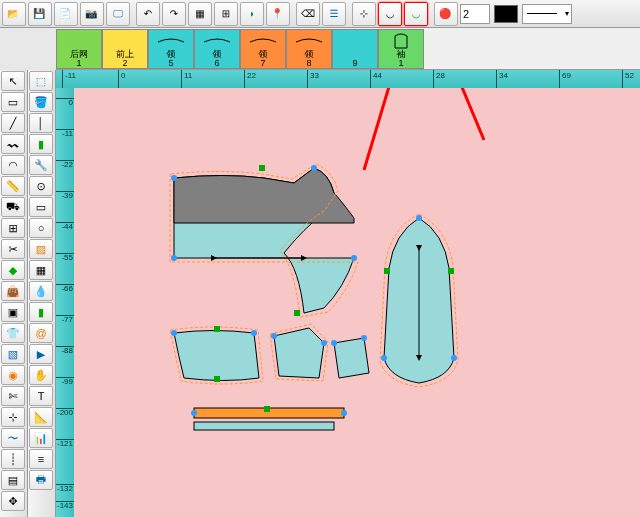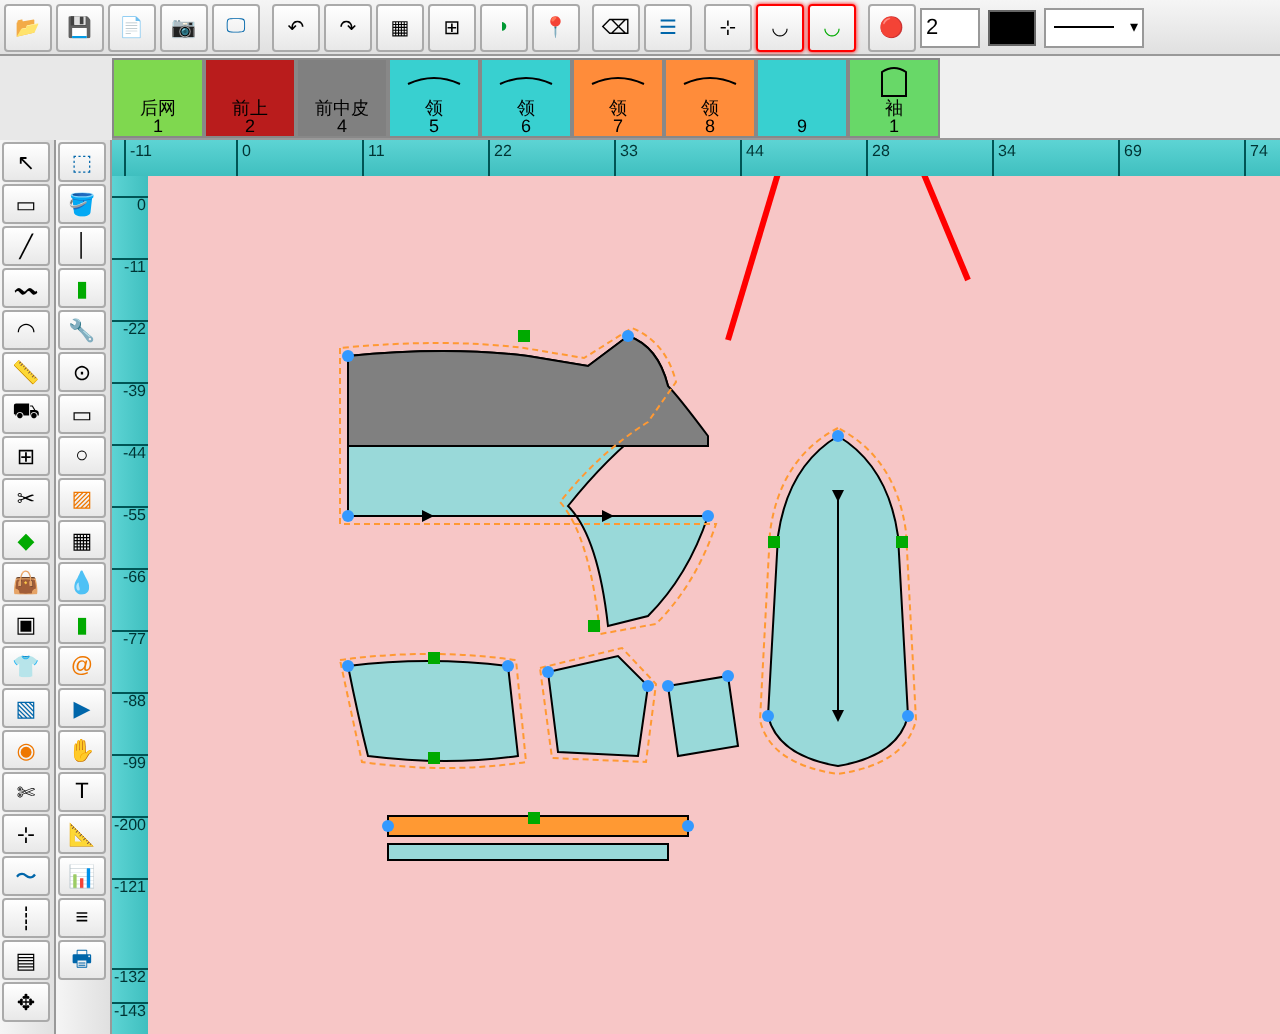--- a/index.html
+++ b/index.html
@@ -67,27 +67,23 @@
   <div class="line-sel">
       <div class="ln"></div>
     </div>
 </div>
 
 <div class="piece-row">
   <div class="piece-tab" style="background:#7fd84f">
       <div class="thumb"></div>
       <div class="lbl"><span>后网</span><br><span>1</span></div>
     </div>
-  <div class="piece-tab" style="background:#b91c1c">
+  <div class="piece-tab" style="background:#fde047">
       <div class="thumb"></div>
       <div class="lbl"><span>前上</span><br><span>2</span></div>
-    </div>
-  <div class="piece-tab" style="background:#808080">
-      <div class="thumb"></div>
-      <div class="lbl"><span>前中皮</span><br><span>4</span></div>
     </div>
   <div class="piece-tab" style="background:#38d0d0">
       <div class="thumb">
         <svg width="30" height="12">
           <path d="M2 8 Q15 2 28 8" stroke="#000" fill="none"></path>
         </svg>
       </div>
       <div class="lbl"><span>领</span><br><span>5</span></div>
     </div>
   <div class="piece-tab" style="background:#38d0d0">
@@ -179,21 +175,21 @@
     <div class="ruler-h">
       <div class="tick" style="left:6px">-11</div>
       <div class="tick" style="left:62px">0</div>
       <div class="tick" style="left:125px">11</div>
       <div class="tick" style="left:188px">22</div>
       <div class="tick" style="left:251px">33</div>
       <div class="tick" style="left:314px">44</div>
       <div class="tick" style="left:377px">28</div>
       <div class="tick" style="left:440px">34</div>
       <div class="tick" style="left:503px">69</div>
-      <div class="tick" style="left:566px">74</div>
+      <div class="tick" style="left:566px">52</div>
     </div>
     <div class="canvas-body">
       <div class="ruler-v">
         <div class="tick" style="top:10px">0</div>
         <div class="tick" style="top:41px">-11</div>
         <div class="tick" style="top:72px">-22</div>
         <div class="tick" style="top:103px">-39</div>
         <div class="tick" style="top:134px">-44</div>
         <div class="tick" style="top:165px">-55</div>
         <div class="tick" style="top:196px">-66</div>

